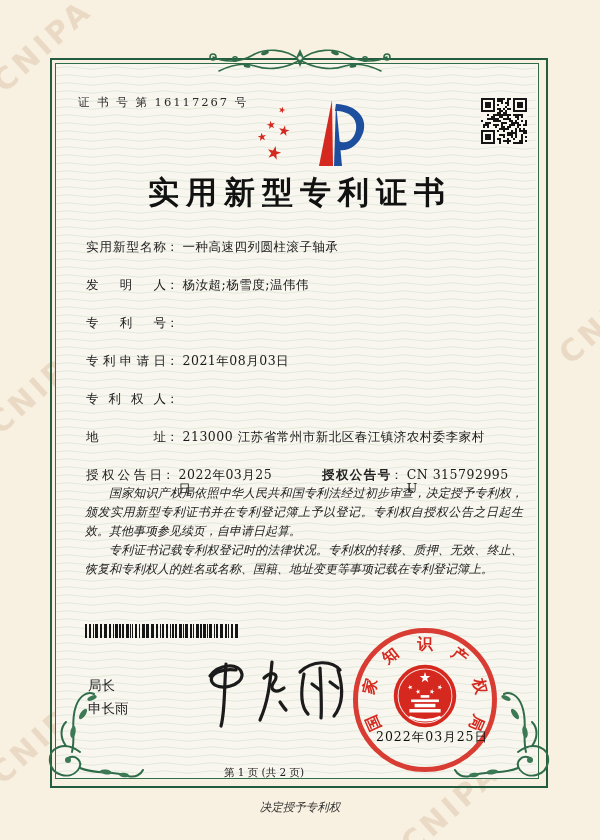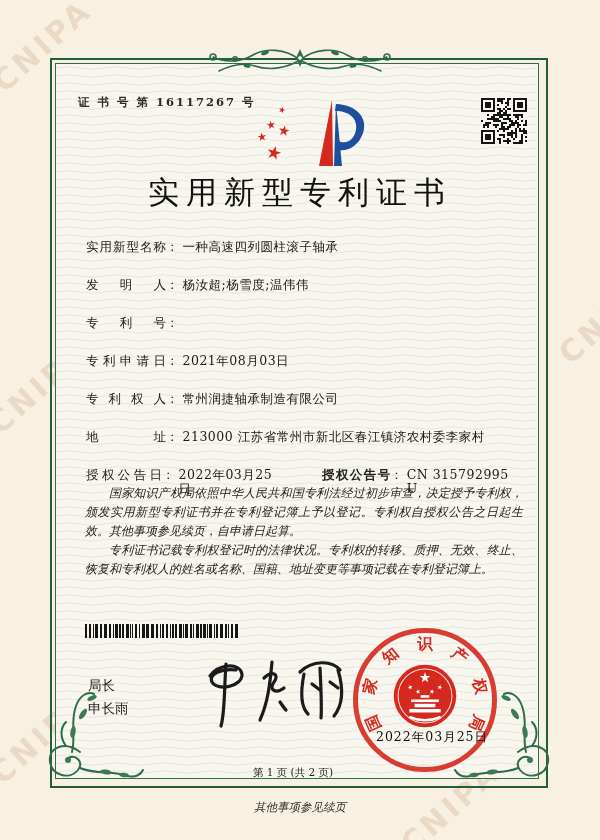--- a/index.html
+++ b/index.html
@@ -7,22 +7,22 @@
        font-family:"DejaVu Serif","Liberation Serif",serif;color:#1d1d1d;}
   .abs{position:absolute;}
   
   .wm{position:absolute;font-family:"DejaVu Sans","Liberation Sans",sans-serif;
       font-weight:bold;font-size:30px;letter-spacing:4px;color:rgba(201,166,134,.30);
       transform:rotate(-42deg);pointer-events:none;}
   
   .frame-outer{left:50px;top:58px;width:494px;height:726px;border:2px solid #235c3f;}
   .frame-inner{left:55px;top:63px;width:482px;height:714px;border:1px solid #2f6c49;background:#f8f6ee;}
   
-  .cert-no{left:78px;top:95px;font-size:11.5px;letter-spacing:2px;color:#2a2a2a;font-weight:bold;}
-  .title{left:0;top:172px;width:600px;text-align:center;font-size:31px;font-weight:normal;
+  .cert-no{left:78px;top:95px;font-size:11.5px;letter-spacing:2px;color:#2a2a2a;}
+  .title{left:0;top:172px;width:600px;text-align:center;font-size:31px;font-weight:bold;
          letter-spacing:7px;color:#111;}
   
   .fields{left:86px;top:240px;width:432px;}
   .frow{display:flex;align-items:flex-start;margin-bottom:24px;font-size:12.5px;line-height:14px;}
   .flabel{display:inline-block;width:80px;text-align:justify;text-align-last:justify;color:#222;}
   .fcolon{margin:0 4px 0 0;color:#222;}
   .fvalue{color:#1a1a1a;letter-spacing:.5px;}
   .fpair2{margin-left:42px;display:flex;}
   .fpair2 .flabel{width:72px;font-weight:bold;}
   
@@ -33,21 +33,21 @@
   .signer{left:88px;top:674px;font-family:"DejaVu Sans","Liberation Sans",sans-serif;
           font-weight:normal;font-size:13.5px;line-height:23px;color:#222;}
   
   .seal{left:353px;top:628px;width:144px;height:144px;border-radius:50%;
         border:5px solid rgba(213,40,30,.9);box-sizing:border-box;}
   .seal-ch{position:absolute;left:50%;top:50%;font-size:15.5px;font-weight:bold;color:#d5281e;}
   .seal-emblem{position:absolute;left:34px;top:30px;}
   .seal-date{left:366px;top:729px;width:132px;text-align:center;font-size:12.5px;
              letter-spacing:1px;color:#101010;z-index:5;}
   
-  .pagenum{left:0;top:766px;width:528px;text-align:center;font-size:10.5px;color:#222;padding-left:29px;}
+  .pagenum{left:0;top:766px;width:528px;text-align:center;font-size:10.5px;color:#222;}
   .cont{left:0;top:800px;width:600px;text-align:center;font-size:11.5px;font-style:italic;color:#333;}
 </style>
 </head>
 <body>
 
 <span class="wm" style="left:-18px;top:28px">CNIPA</span>
 <span class="wm" style="left:330px;top:110px;color:rgba(201,166,134,.22)">CNIPA</span>
 <span class="wm" style="left:-22px;top:370px">CNIPA</span>
 <span class="wm" style="left:548px;top:300px">CNIPA</span>
 <span class="wm" style="left:-20px;top:720px">CNIPA</span>
@@ -324,21 +324,20 @@
       <span class="fcolon">：</span>
   </div>
   <div class="frow">
     <span class="flabel">专利申请日</span>
       <span class="fcolon">：</span>
     <span class="fvalue">2021年08月03日</span>
   </div>
   <div class="frow">
     <span class="flabel">专利权人</span>
       <span class="fcolon">：</span>
-    <span class="fvalue">常州润捷轴承制造有限公司</span>
   </div>
   <div class="frow">
     <span class="flabel">地址</span>
       <span class="fcolon">：</span>
     <span class="fvalue">213000 江苏省常州市新北区春江镇济农村委李家村</span>
   </div>
   <div class="frow">
     <span class="flabel">授权公告日</span>
       <span class="fcolon">：</span>
     <span class="fvalue">2022年03月25日</span>
@@ -445,13 +444,13 @@
       <rect x="22" y="42" width="32" height="3"></rect>
       <rect x="26" y="47" width="24" height="4"></rect>
       <rect x="20" y="53" width="36" height="4"></rect>
     </g>
     <path d="M20,62 Q38,70 56,62" stroke="#ffffff" stroke-width="3" fill="none"></path>
   </svg>
 </div>
 <div class="abs seal-date">2022年03月25日</div>
 
 <div class="abs pagenum">第 1 页 (共 2 页)</div>
-<div class="abs cont">其他事项参见续页</div>
+<div class="abs cont">决定授予专利权</div>
 
 </body></html>

